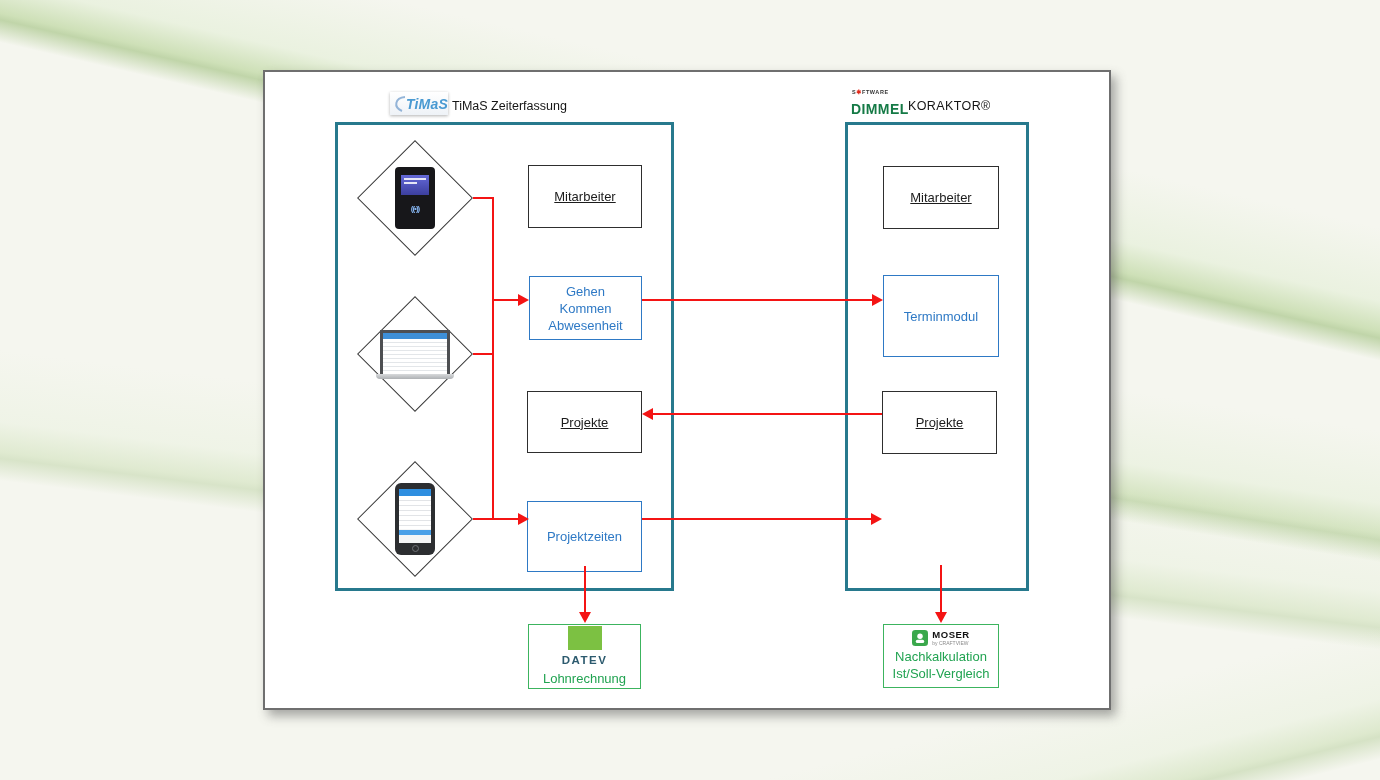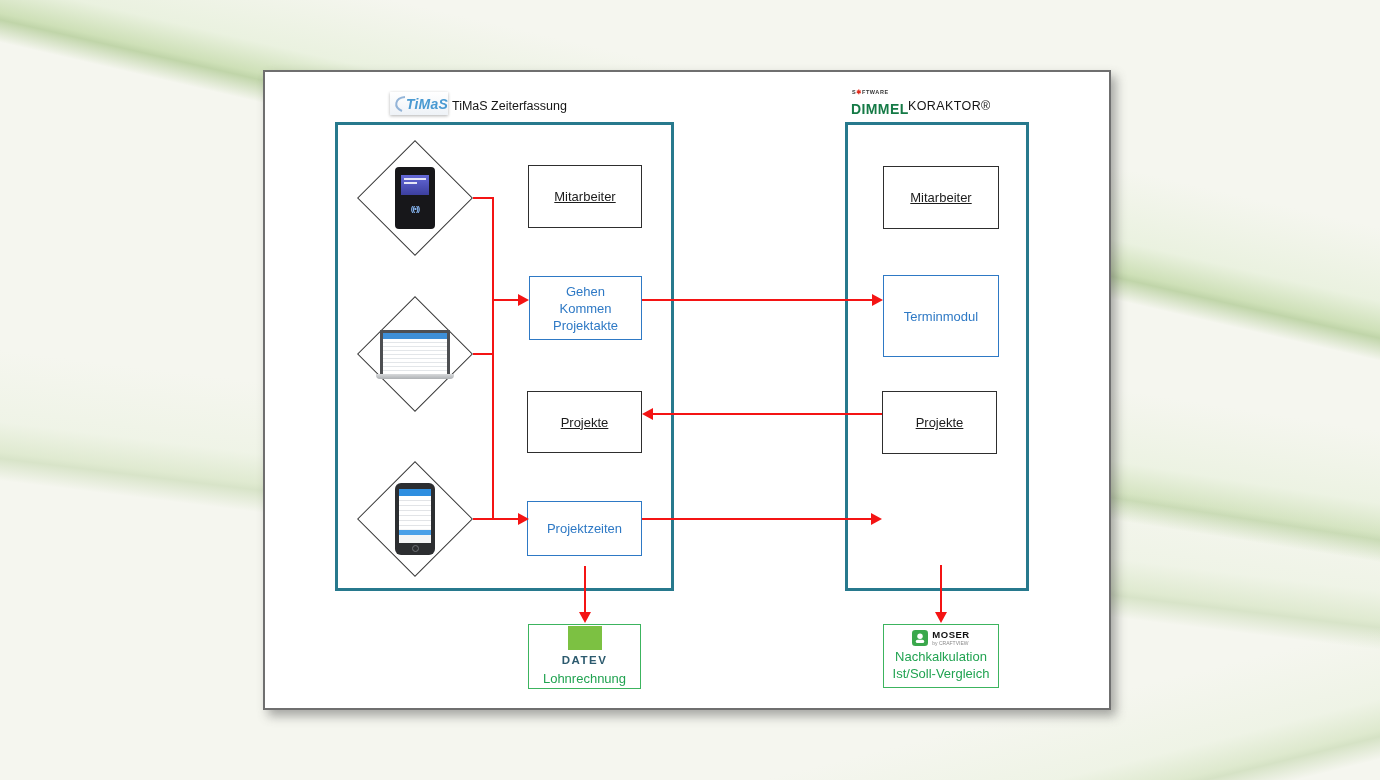--- a/index.html
+++ b/index.html
@@ -142,26 +142,26 @@
     </div>
     <div class="p-home"></div>
   </div>
 
   <div class="dbox black" style="left:263px;top:93px;width:114px;height:63px;">
     <span>Mitarbeiter</span>
   </div>
   <div class="dbox blue" style="left:264px;top:204px;width:113px;height:64px;">
     <span>Gehen</span>
     <span>Kommen</span>
-    <span>Projektakte</span>
+    <span>Abwesenheit</span>
   </div>
   <div class="dbox black" style="left:262px;top:319px;width:115px;height:62px;">
     <span>Projekte</span>
   </div>
-  <div class="dbox blue" style="left:262px;top:429px;width:115px;height:55px;">
+  <div class="dbox blue" style="left:262px;top:429px;width:115px;height:71px;">
     <span>Projektzeiten</span>
   </div>
 
   <div class="dbox black" style="left:618px;top:94px;width:116px;height:63px;">
     <span>Mitarbeiter</span>
   </div>
   <div class="dbox blue" style="left:618px;top:203px;width:116px;height:82px;">
     <span>Terminmodul</span>
   </div>
   <div class="dbox black" style="left:617px;top:319px;width:115px;height:63px;">

